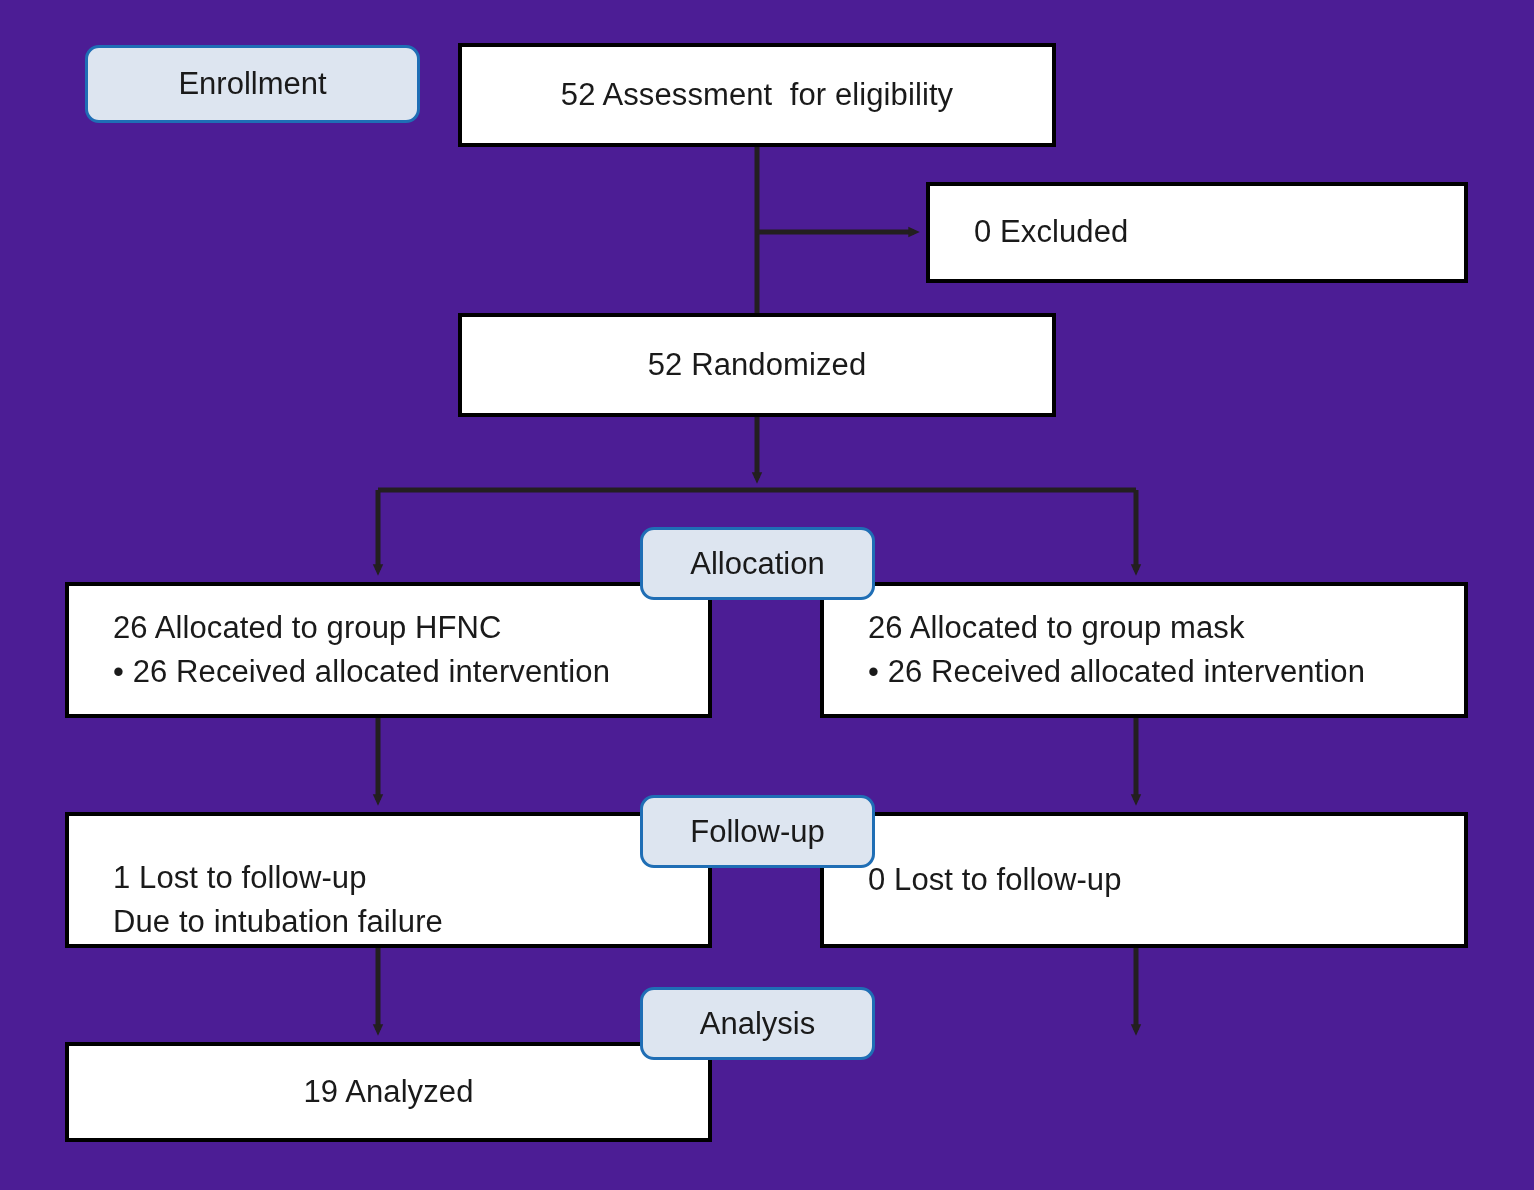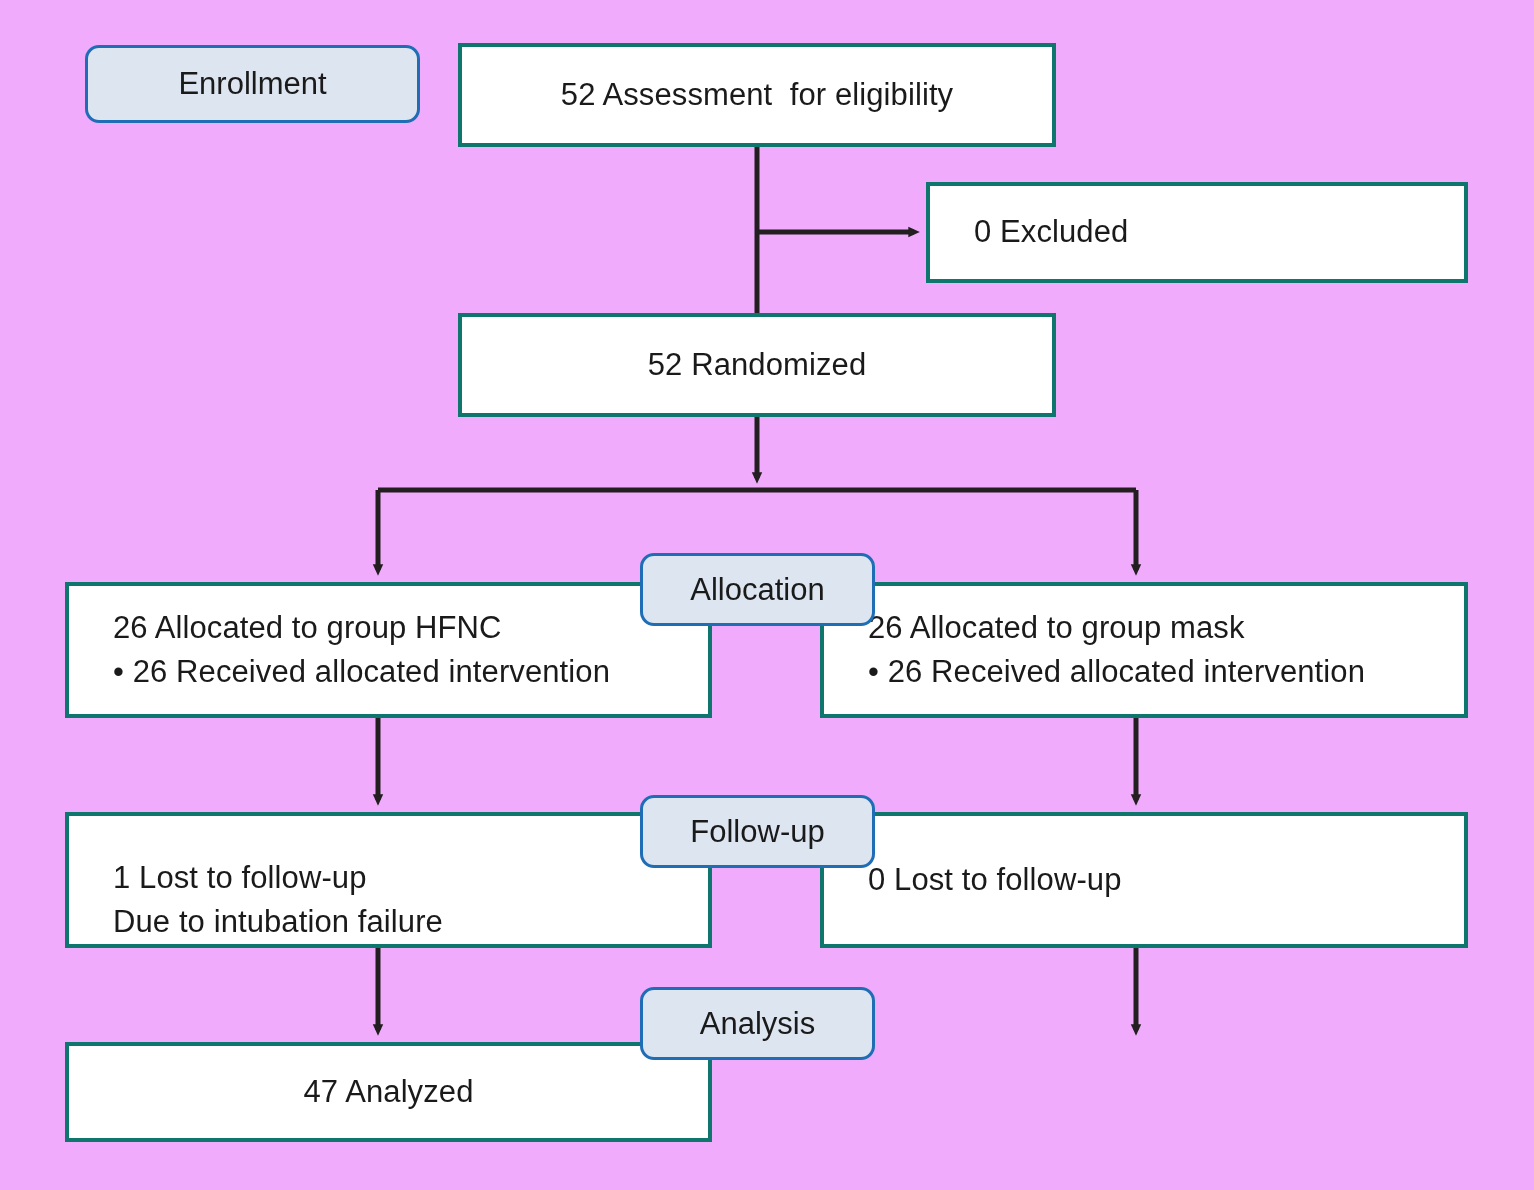--- a/index.html
+++ b/index.html
@@ -1,24 +1,24 @@
 <!DOCTYPE html>
 <html><head>
 <meta charset="utf-8">
 <style>
   html,body{margin:0;padding:0;background:#ffffff;}
   body{width:1534px;height:1190px;overflow:hidden;
        font-family:"Liberation Sans",sans-serif;}
-  #stage{position:relative;width:1534px;height:1190px;background:#f0abfc;}
+  #stage{position:relative;width:1534px;height:1190px;background:#4c1d95;}
   svg#wires{position:absolute;left:0;top:0;width:1534px;height:1190px;}
 
   .box{
     position:absolute;
     box-sizing:border-box;
-    border:4px solid #0f766e;
+    border:4px solid #000000;
     background:#ffffff;
     color:#1a1a1a;
     font-size:31px;
     line-height:1.42;
     letter-spacing:.1px;
     display:flex;
     flex-direction:column;
     justify-content:center;
   }
   .box .line{white-space:pre;}
@@ -68,21 +68,21 @@
 
       <line x1="378" y1="948" x2="378" y2="1030" marker-end="url(#ah)"></line>
       <line x1="1136" y1="948" x2="1136" y2="1030" marker-end="url(#ah)"></line>
     </g>
   </svg>
 
   <div class="badge" style="left:85px;top:45px;width:335px;height:78px;">
     <span>Enrollment</span>
   </div>
 
-  <div class="badge" style="left:640px;top:527px;width:235px;height:73px;margin-top:26px;">
+  <div class="badge" style="left:640px;top:527px;width:235px;height:73px;">
     <span>Allocation</span>
   </div>
 
   <div class="badge" style="left:640px;top:795px;width:235px;height:73px;">
     <span>Follow-up</span>
   </div>
 
   <div class="badge" style="left:640px;top:987px;width:235px;height:73px;">
     <span>Analysis</span>
   </div>
@@ -112,17 +112,17 @@
   <div class="box left padtop" style="left:65px;top:812px;width:647px;height:136px;">
     <span class="line">1 Lost to follow-up</span>
     <span class="line">Due to intubation failure</span>
   </div>
 
   <div class="box left" style="left:820px;top:812px;width:648px;height:136px;">
     <span class="line">0 Lost to follow-up</span>
   </div>
 
   <div class="box center" style="left:65px;top:1042px;width:647px;height:100px;">
-    <span class="line">47 Analyzed</span>
+    <span class="line">19 Analyzed</span>
   </div>
 
 
 </div>
 
 </body></html>

